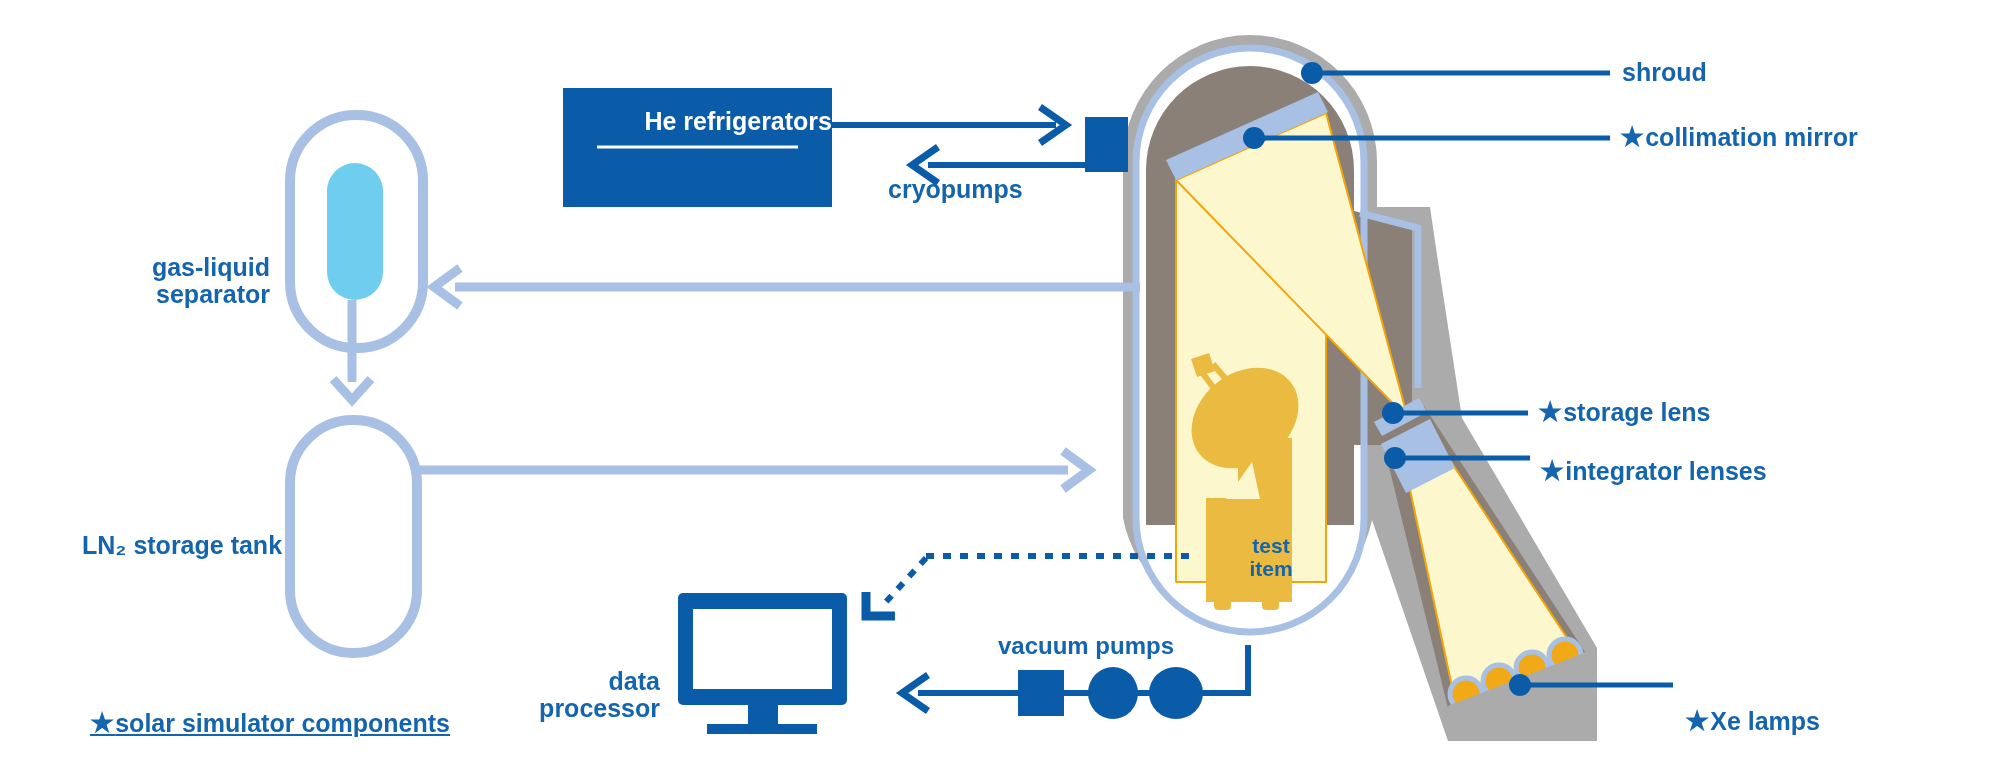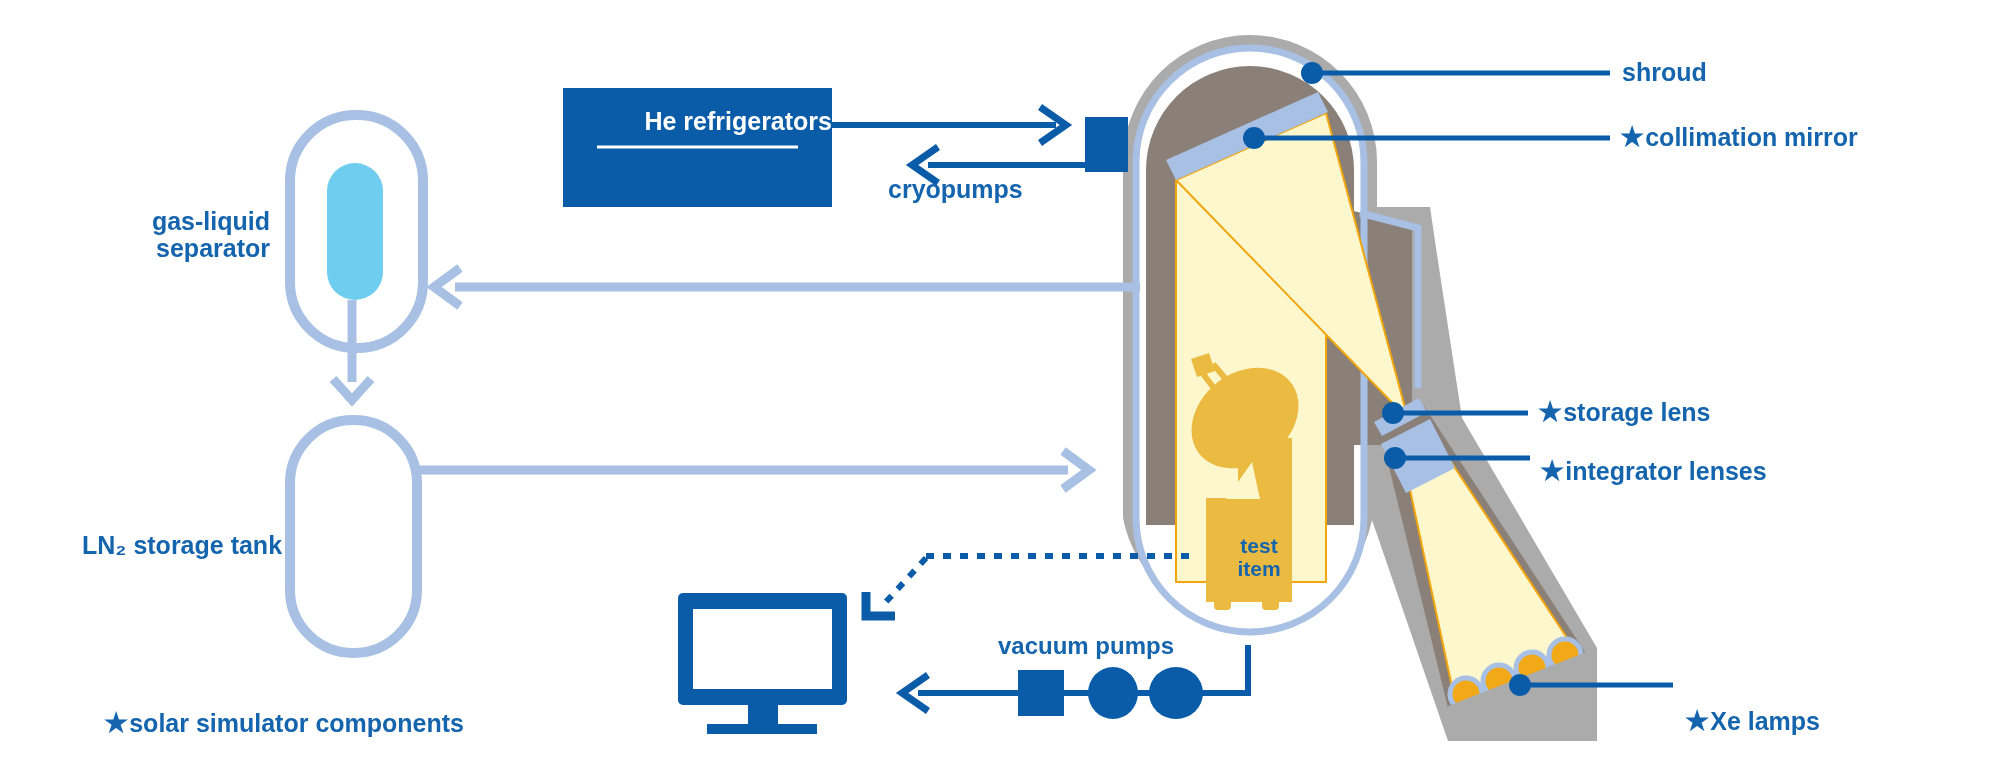--- a/index.html
+++ b/index.html
@@ -7,21 +7,21 @@
     --wall_gray:#ababab; --shroud_taupe:#8a8078; --beam_yellow:#fcf7cd;
     --beam_edge:#f2a50c; --item_amber:#ebbb41; --lamp_amber:#f2a918; --box_text:#ffffff;
   }
   html,body{margin:0;padding:0;background:#fff;}
   #stage{position:relative;width:2000px;height:783px;background:#fff;overflow:hidden;
          font-family:"Liberation Sans",sans-serif;}
   #art{position:absolute;left:0;top:0;}
   .lbl{position:absolute;font-weight:bold;font-size:25px;line-height:27px;
        color:var(--label_blue);white-space:nowrap;}
   .lbl .star{font-size:27px;letter-spacing:1px;}
-  .right-al{text-align:right;}
+  .right-al{text-align:right;margin-top:46px;}
   .center-al{text-align:center;}
   .boxtxt{color:var(--box_text);text-align:right;}
   .smalltxt{font-size:21px;line-height:23px;}
   
   .f-gray{fill:var(--wall_gray);} .f-white{fill:#ffffff;} .f-taupe{fill:var(--shroud_taupe);}
   .f-peri{fill:var(--periwinkle);} .f-cyan{fill:var(--cyan);} .f-blue{fill:var(--blue);}
   .f-beam{fill:var(--beam_yellow);stroke:var(--beam_edge);stroke-width:2;stroke-linejoin:round;}
   .f-amber{fill:var(--item_amber);}
   .s-peri{stroke:var(--periwinkle);fill:none;}
   .s-blue{stroke:var(--blue);fill:none;}
@@ -135,21 +135,21 @@
 
   <div class="lbl right-al" style="left:90px;top:208px;width:180px;">
     <div>gas-liquid</div>
     <div>separator</div>
   </div>
 
   <div class="lbl" style="left:82px;top:532px;">
     <span>LN₂ storage tank</span>
   </div>
 
-  <div class="lbl" style="left:104px;top:710px;">
+  <div class="lbl" style="left:90px;top:710px;text-decoration:underline;">
     <span class="star">★</span><span>solar simulator components</span>
   </div>
 
   <div class="lbl boxtxt center-al" style="left:563px;top:108px;width:269px;">
     <span>He refrigerators</span>
   </div>
 
   <div class="lbl" style="left:888px;top:176px;">
     <span>cryopumps</span>
   </div>
@@ -163,23 +163,27 @@
   <div class="lbl" style="left:1538px;top:399px;">
     <span class="star">★</span><span>storage lens</span>
   </div>
   <div class="lbl" style="left:1540px;top:444px;margin-top:14px;">
     <span class="star">★</span><span>integrator lenses</span>
   </div>
   <div class="lbl" style="left:1685px;top:708px;">
     <span class="star">★</span><span>Xe lamps</span>
   </div>
 
-  <div class="lbl smalltxt center-al" style="left:1206px;top:534px;width:106px;">
+  <div class="lbl smalltxt center-al" style="left:1206px;top:534px;width:106px;padding-left:12px;">
     <div>test</div>
     <div>item</div>
   </div>
 
+  <div class="lbl right-al" style="left:460px;top:622px;width:200px;">
+    <div>data</div>
+    <div>processor</div>
+  </div>
 
   <div class="lbl center-al" style="left:986px;top:632px;width:200px;font-size:24px;">
     <span>vacuum pumps</span>
   </div>
 
 </div>
 
 </body></html>

